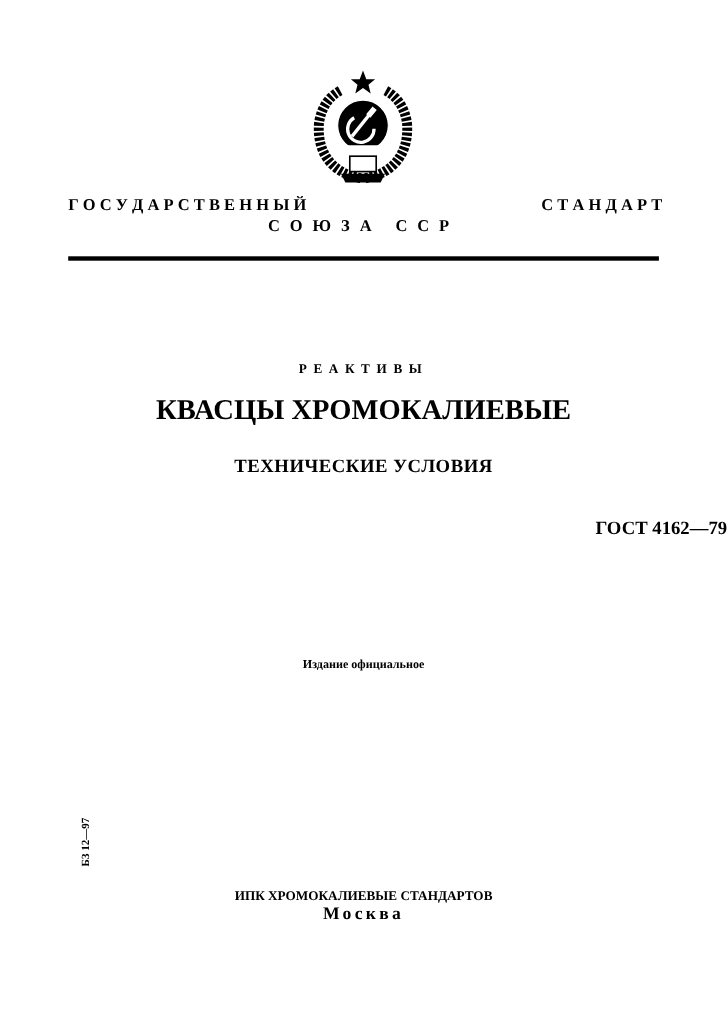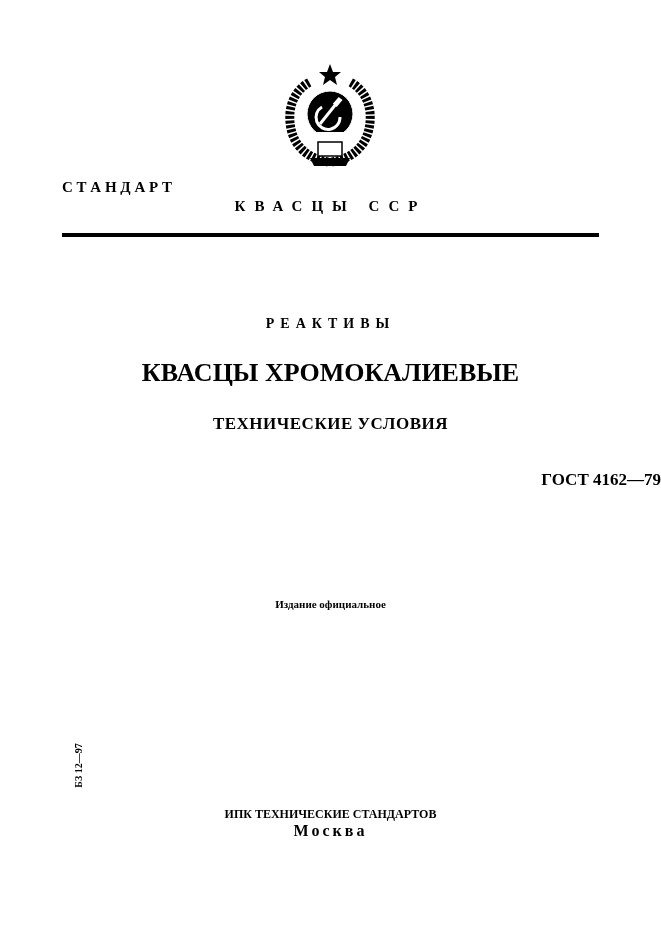--- a/index.html
+++ b/index.html
@@ -5,21 +5,21 @@
   html, body { margin: 0; padding: 0; background: #ffffff; }
   body { width: 661px; height: 936px; position: relative; overflow: hidden;
          font-family: "Liberation Serif", "DejaVu Serif", serif; color: #000; }
   .abs { position: absolute; }
   .center { left: 0; width: 661px; text-align: center; }
   .emblem { left: 280px; top: 62px; width: 100px; height: 108px; }
   .std-line1 { top: 179px; left: 62px; width: 540px; font-weight: bold; font-size: 15px;
                display: flex; justify-content: space-between; }
   .std-line2 { top: 198px; font-weight: bold; font-size: 15px; letter-spacing: 9px; }
   .rule { left: 62px; top: 233px; width: 537px; height: 4px; background: #000; }
-  .series { top: 316px; font-weight: bold; font-size: 14px; letter-spacing: 6px; }
+  .series { top: 328px; font-weight: bold; font-size: 12px; letter-spacing: 6px; }
   .title { top: 358px; font-weight: bold; font-size: 26px; }
   .subtitle { top: 414px; font-weight: bold; font-size: 17px; letter-spacing: 0.5px; }
   .gost { top: 470px; font-weight: bold; font-size: 17px; text-align: right; }
   .edition { top: 558px; font-weight: bold; font-size: 11px; margin-top: 40px; }
   .publisher { top: 807px; font-weight: bold; font-size: 12px; }
   .city { top: 822px; font-weight: bold; font-size: 16px; letter-spacing: 3px; }
   .code { left: 48px; top: 760px; width: 60px; text-align: center; font-weight: bold; font-size: 10px;
           transform: rotate(-90deg); transform-origin: center center; white-space: nowrap; }
 </style>
 </head>
@@ -41,28 +41,29 @@
     <path d="M42,45 A12,12 0 1 0 60,55" fill="none" stroke="#fff" stroke-width="3"></path>
     <line x1="40" y1="62" x2="56" y2="42" stroke="#fff" stroke-width="3"></line>
     <rect x="53" y="38" width="9" height="5" fill="#fff" transform="rotate(-50 57 40)"></rect>
 
     <path d="M30,96 L70,96 L66,104 L34,104 Z" fill="#000"></path>
     <rect x="38" y="80" width="24" height="14" fill="#fff" stroke="#000" stroke-width="1.5"></rect>
   </svg>
 </div>
 
 <div class="abs std-line1">
+  <span style="letter-spacing:0;">Г О С У Д А Р С Т В Е Н Н Ы Й</span>
   <span>С Т А Н Д А Р Т</span>
 </div>
-<div class="abs center std-line2">КВАСЦЫ ССР</div>
+<div class="abs center std-line2">СОЮЗА ССР</div>
 
 <div class="abs rule"></div>
 
 <div class="abs center series">РЕАКТИВЫ</div>
 <div class="abs center title">КВАСЦЫ ХРОМОКАЛИЕВЫЕ</div>
 <div class="abs center subtitle">ТЕХНИЧЕСКИЕ УСЛОВИЯ</div>
 <div class="abs center gost">ГОСТ 4162—79</div>
 <div class="abs center edition">Издание официальное</div>
 
 <div class="abs code">БЗ 12—97</div>
 
-<div class="abs center publisher">ИПК ТЕХНИЧЕСКИЕ СТАНДАРТОВ</div>
+<div class="abs center publisher">ИПК ХРОМОКАЛИЕВЫЕ СТАНДАРТОВ</div>
 <div class="abs center city">Москва</div>
 
 </body></html>

